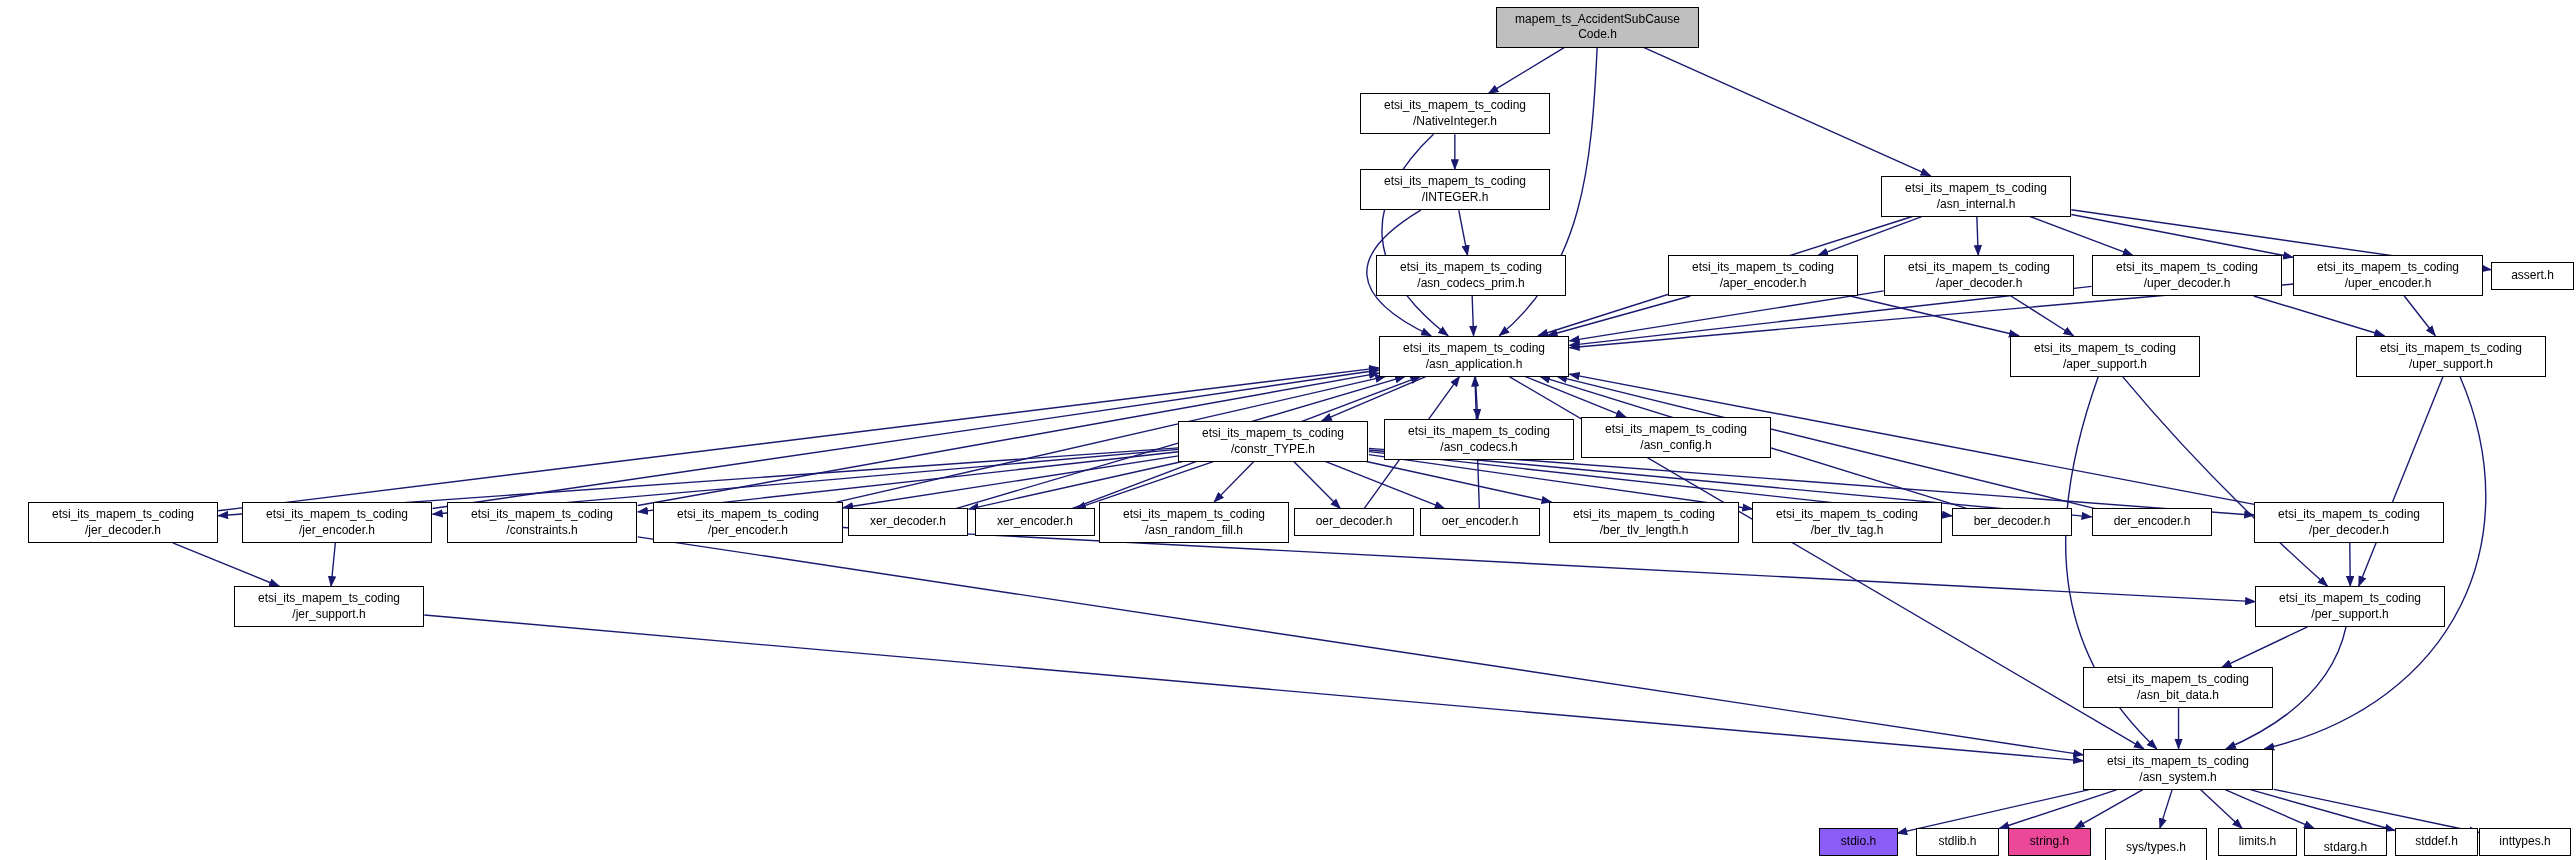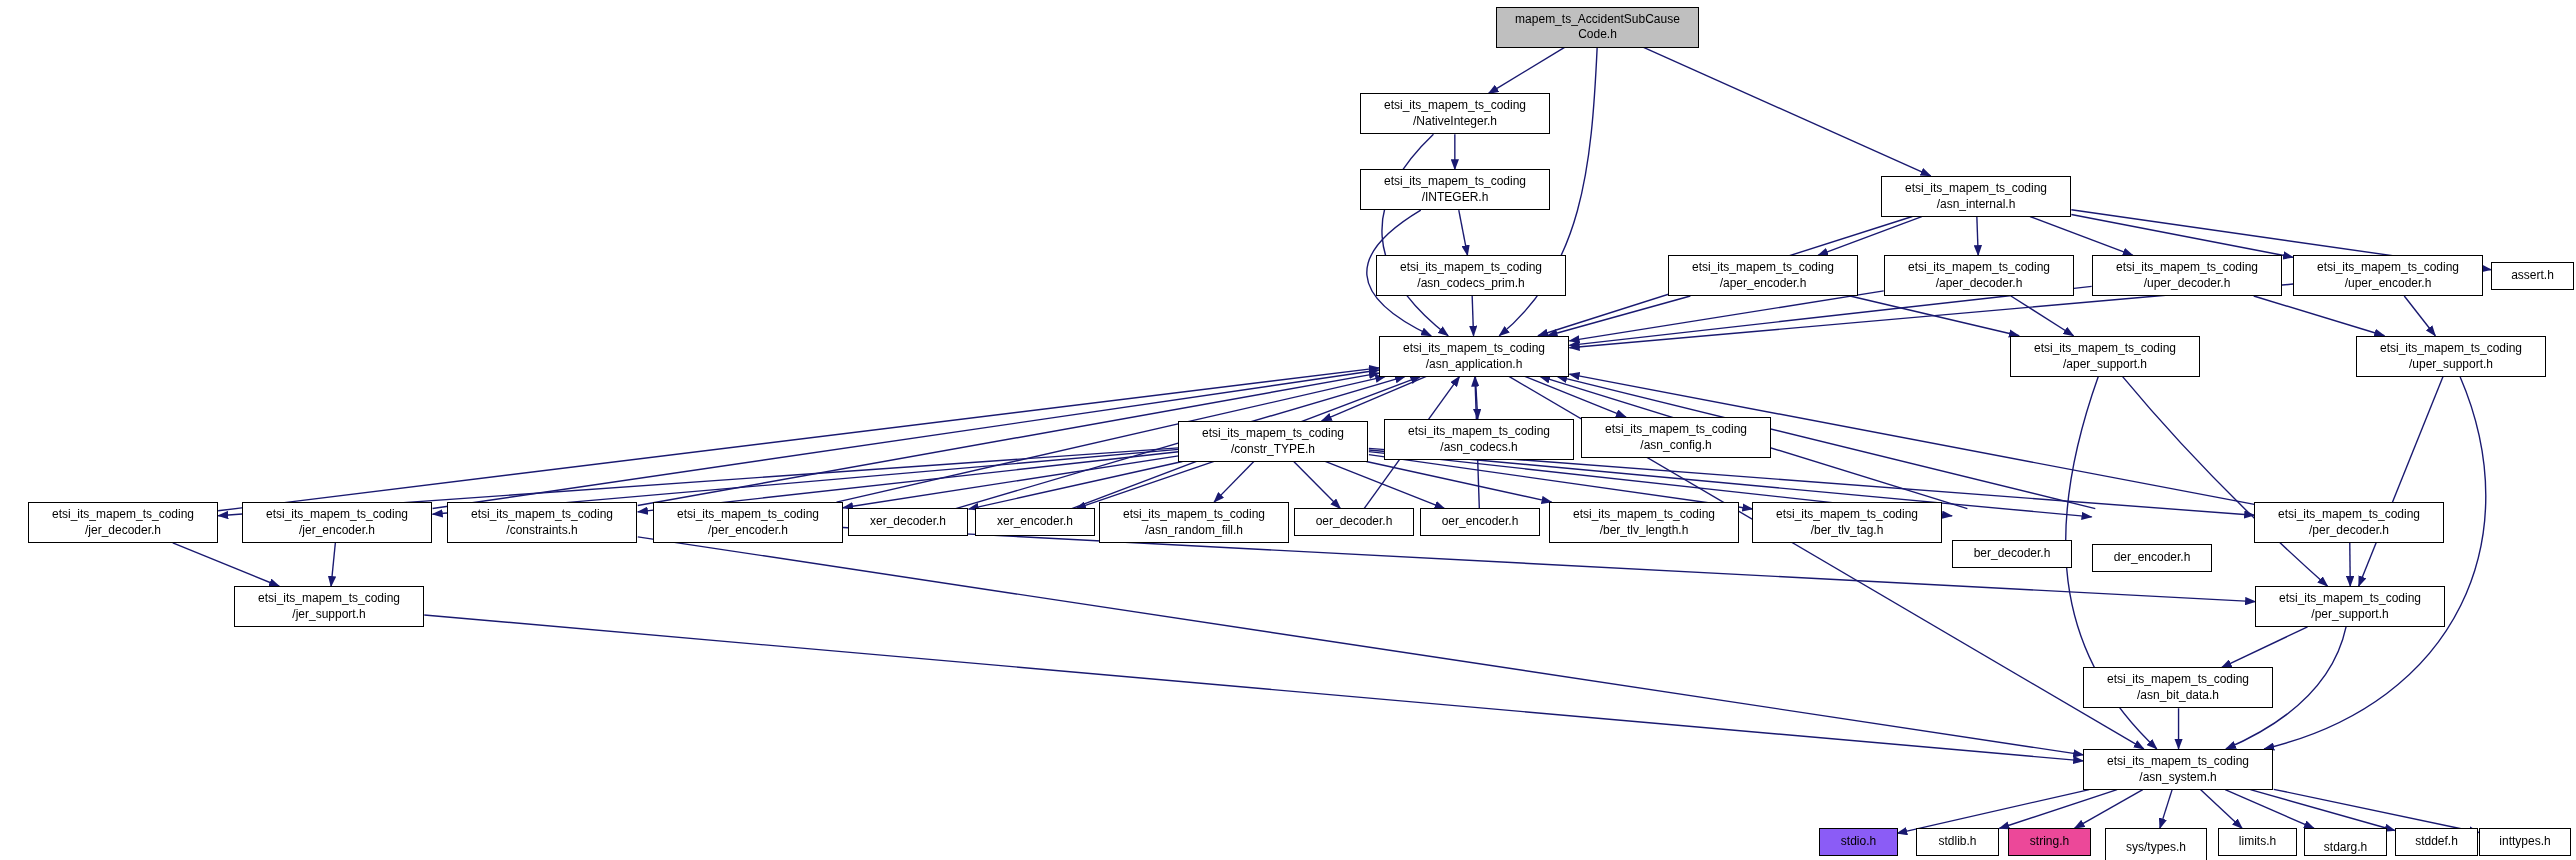--- a/index.html
+++ b/index.html
@@ -231,24 +231,24 @@
       <span>oer_encoder.h</span>
     </div>
     <div class="node" style="left: 1549px; top: 502px; width: 190px; height: 41px; background: rgb(255, 255, 255); border-color: rgb(0, 0, 0); color: rgb(0, 0, 0);">
       <span>etsi_its_mapem_ts_coding</span>
       <span>/ber_tlv_length.h</span>
     </div>
     <div class="node" style="left: 1752px; top: 502px; width: 190px; height: 41px; background: rgb(255, 255, 255); border-color: rgb(0, 0, 0); color: rgb(0, 0, 0);">
       <span>etsi_its_mapem_ts_coding</span>
       <span>/ber_tlv_tag.h</span>
     </div>
-    <div class="node" style="left: 1952px; top: 508px; width: 120px; height: 28px; background: rgb(255, 255, 255); border-color: rgb(0, 0, 0); color: rgb(0, 0, 0); margin-top: 32px;">
+    <div class="node" style="left: 1952px; top: 508px; width: 120px; height: 28px; background: rgb(255, 255, 255); border-color: rgb(0, 0, 0); color: rgb(0, 0, 0);">
       <span>ber_decoder.h</span>
     </div>
-    <div class="node" style="left: 2092px; top: 508px; width: 120px; height: 28px; background: rgb(255, 255, 255); border-color: rgb(0, 0, 0); color: rgb(0, 0, 0); margin-top: 36px;">
+    <div class="node" style="left: 2092px; top: 508px; width: 120px; height: 28px; background: rgb(255, 255, 255); border-color: rgb(0, 0, 0); color: rgb(0, 0, 0);">
       <span>der_encoder.h</span>
     </div>
     <div class="node" style="left: 2254px; top: 502px; width: 190px; height: 41px; background: rgb(255, 255, 255); border-color: rgb(0, 0, 0); color: rgb(0, 0, 0);">
       <span>etsi_its_mapem_ts_coding</span>
       <span>/per_decoder.h</span>
     </div>
     <div class="node" style="left: 234px; top: 586px; width: 190px; height: 41px; background: rgb(255, 255, 255); border-color: rgb(0, 0, 0); color: rgb(0, 0, 0);">
       <span>etsi_its_mapem_ts_coding</span>
       <span>/jer_support.h</span>
     </div>

